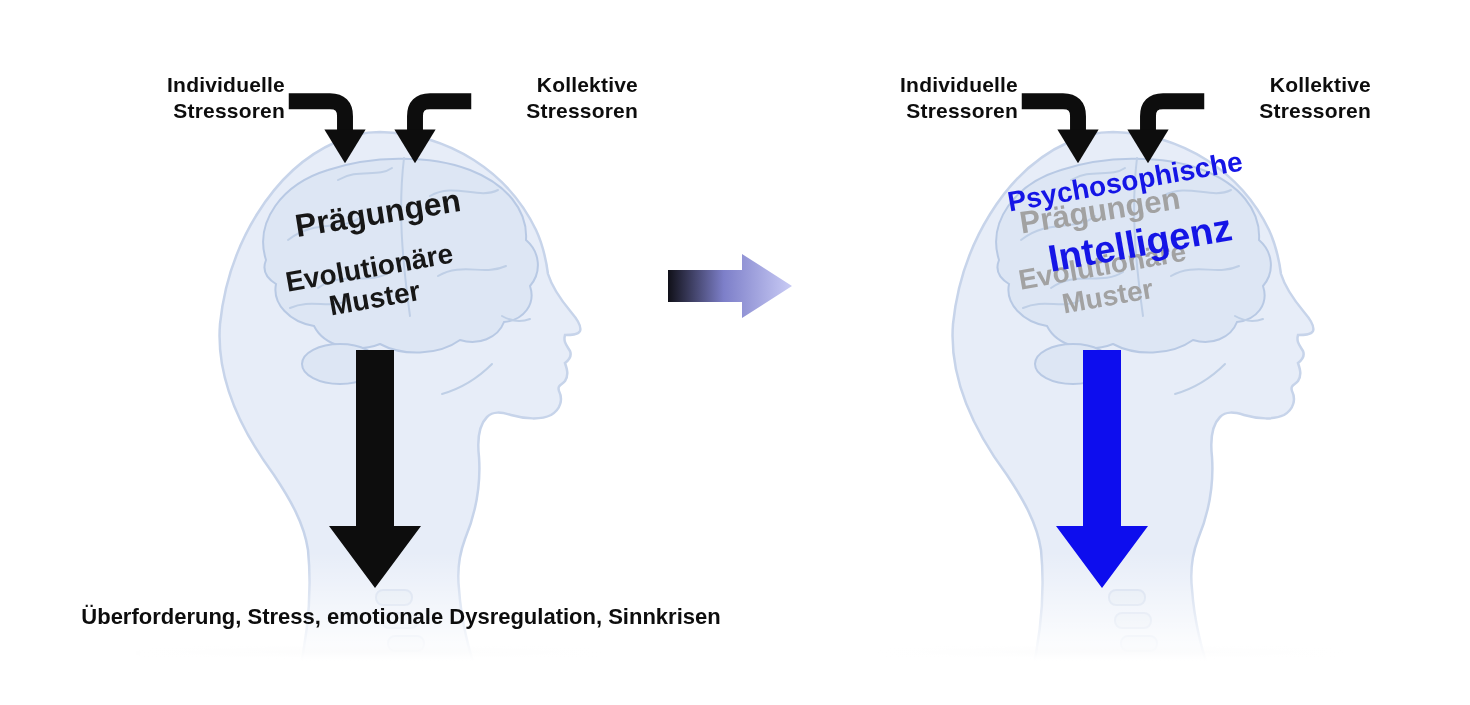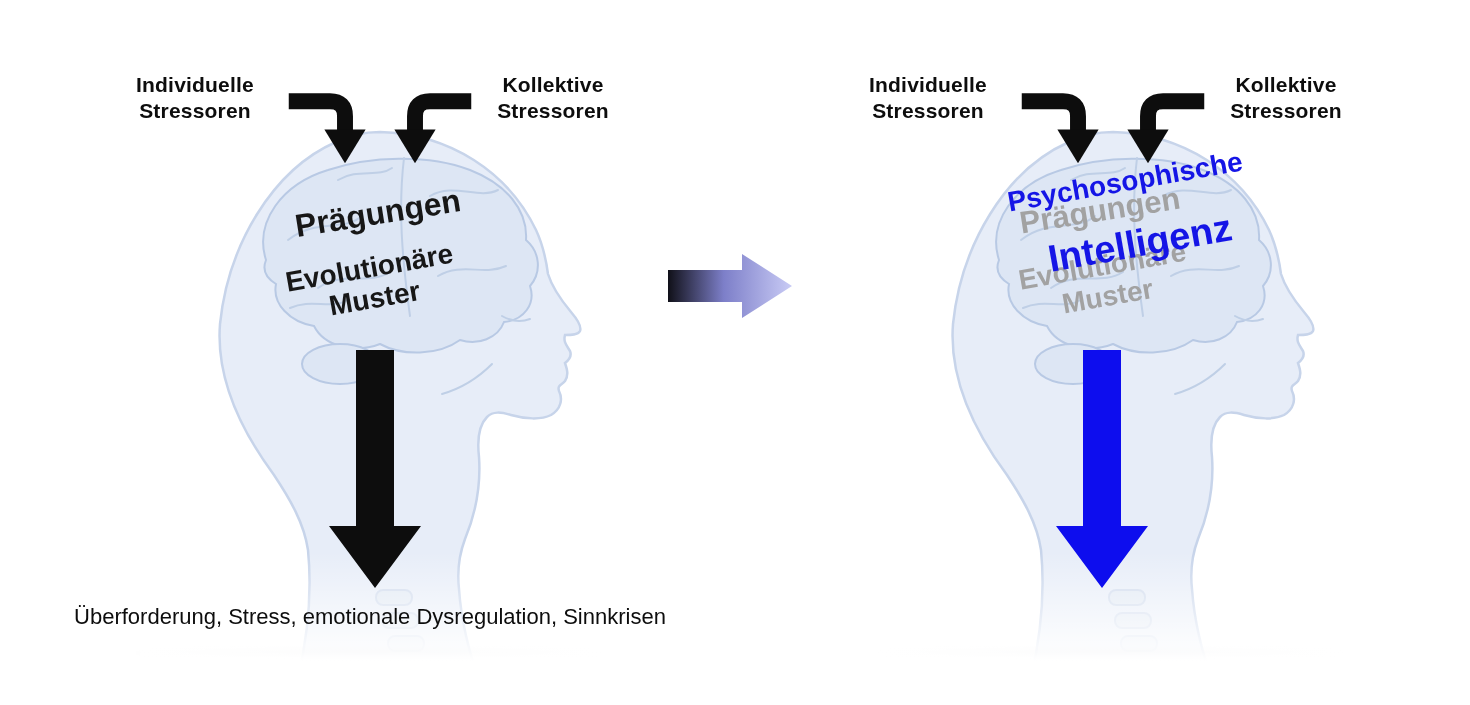--- a/index.html
+++ b/index.html
@@ -7,34 +7,34 @@
     position:relative;width:1470px;height:705px;background:#ffffff;overflow:hidden;
     font-family:"Liberation Sans", sans-serif;
   }
   .head-svg{position:absolute;z-index:1;}
   .fade{
     position:absolute;z-index:2;height:140px;
     background:linear-gradient(to bottom, rgba(255,255,255,0), #ffffff 78%);
   }
   .stressor-label{
     position:absolute;z-index:4;font-size:21px;font-weight:700;color:#0d0d0d;
-    text-align:center;line-height:1.22;letter-spacing:.2px;
+    text-align:right;line-height:1.22;letter-spacing:.2px;
   }
   .bent-arrow{position:absolute;z-index:4;color:#0d0d0d;}
   .bent-arrow.mirrored{transform:scaleX(-1);}
   .brain-word{position:absolute;z-index:4;font-weight:700;text-align:center;line-height:1.12;}
   .brain-word.dark{color:#171717;}
   .brain-word.gray{color:#a2a2a2;z-index:3;}
   .brain-word.blue{color:#1515e6;z-index:5;}
   .down-arrow{position:absolute;z-index:5;}
   .down-arrow.black{color:#0d0d0d;}
   .down-arrow.blue{color:#0d0dee;}
   .transition-arrow{position:absolute;z-index:4;}
   .outcome{
-    position:absolute;z-index:6;font-weight:400;white-space:nowrap;text-align:center;
+    position:absolute;z-index:6;font-weight:700;white-space:nowrap;text-align:center;padding-left:31px;
   }
   .outcome.negative{color:#0d0d0d;font-size:22px;}
   .outcome.positive{color:#1515e0;font-size:21px;}
   .shadow-smudge{
     position:absolute;z-index:1;height:10px;border-radius:50%;
     background:radial-gradient(ellipse closest-side, rgba(100,105,115,.30), rgba(100,105,115,0));
     filter:blur(2px);
   }
 </style>
 </head>

